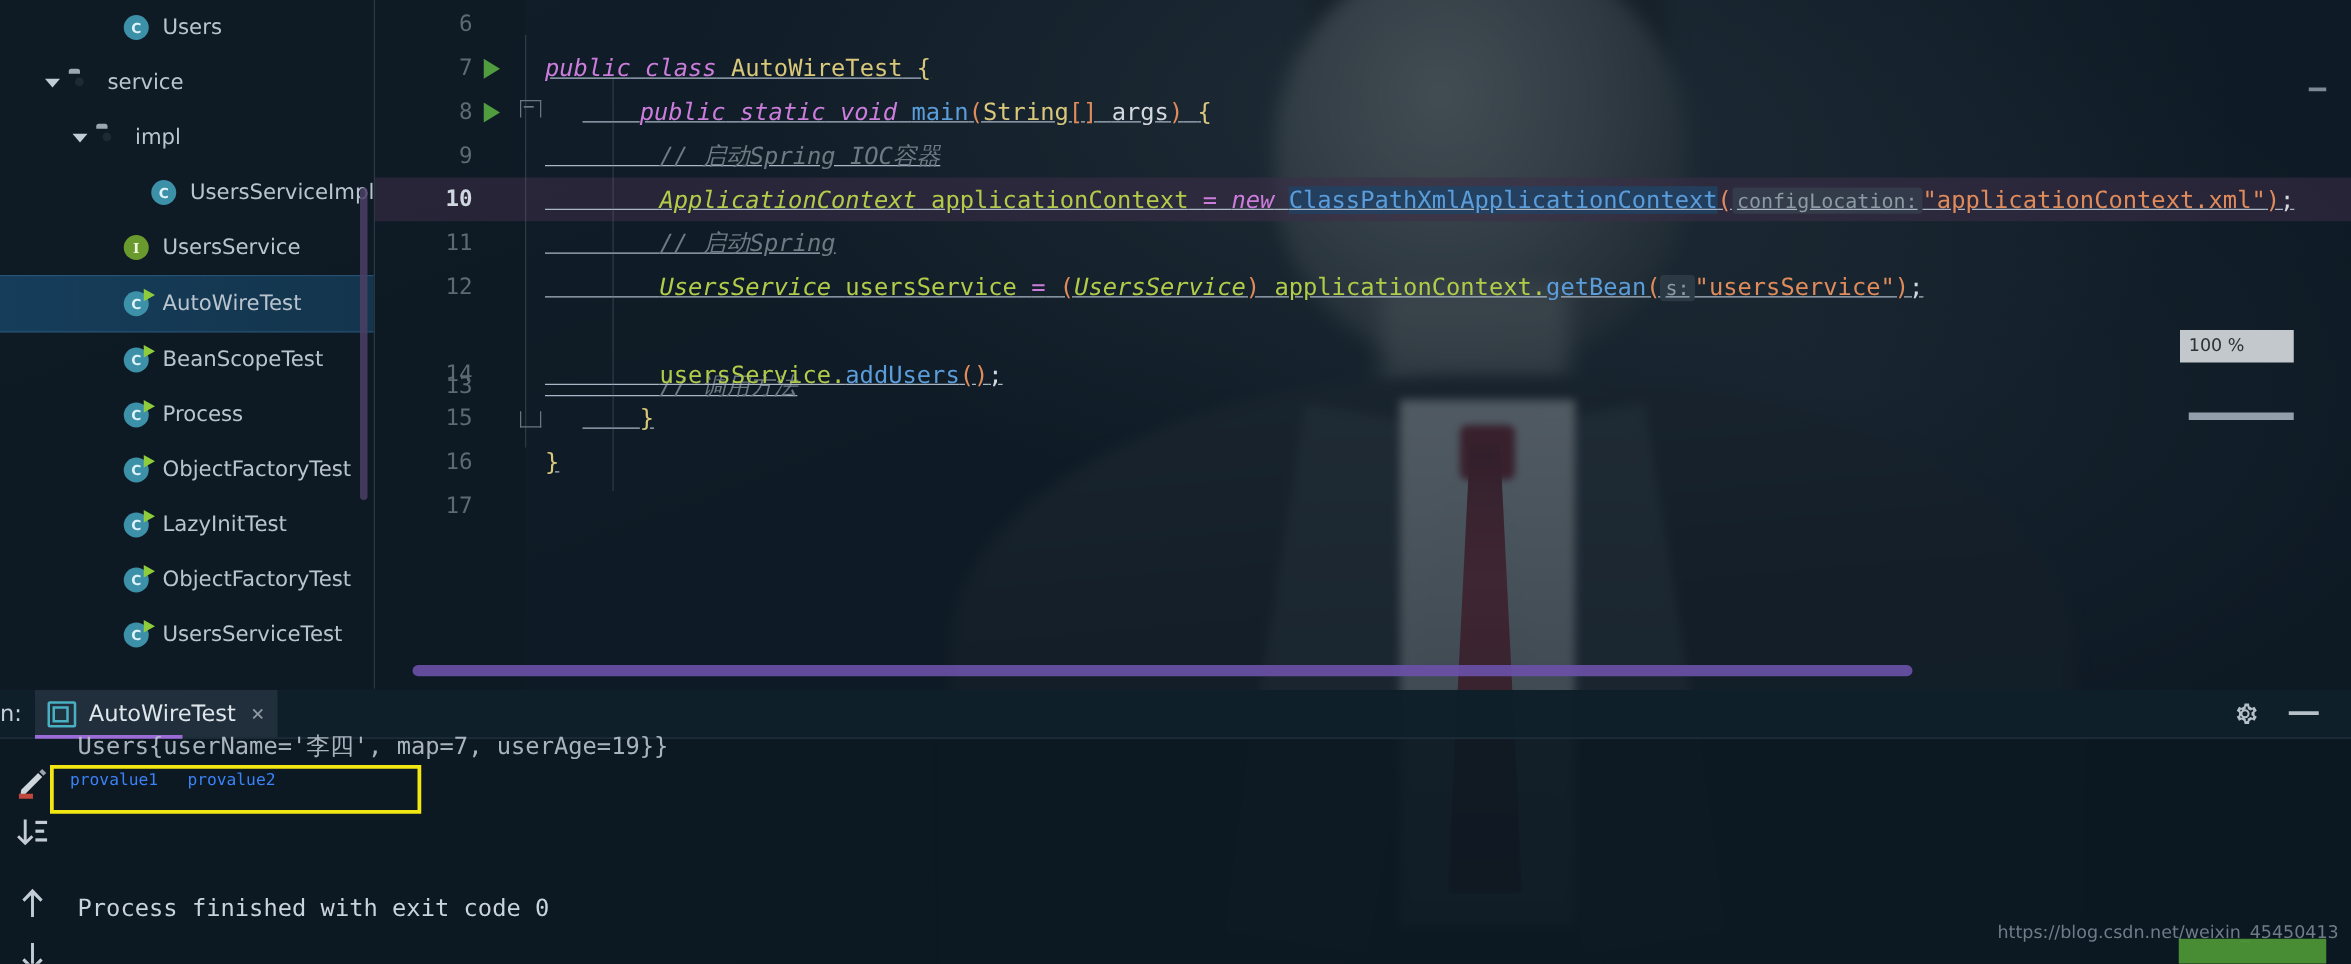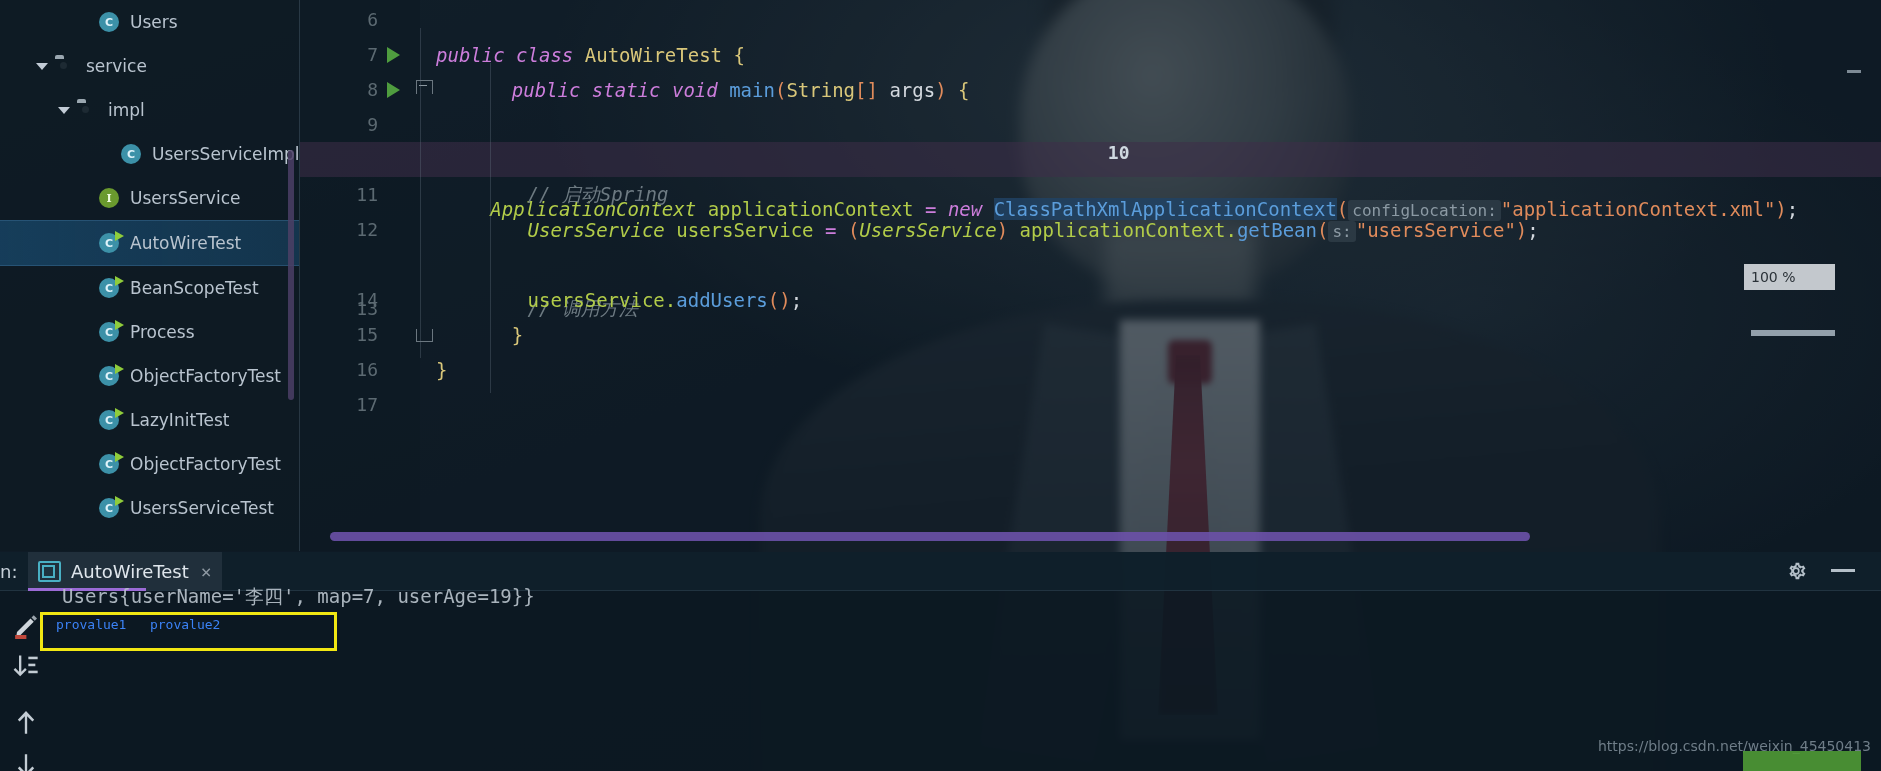--- a/index.html
+++ b/index.html
@@ -103,22 +103,22 @@
   .foldbox{position:absolute;left:12px;top:8px;width:15px;height:19px;
     border:1px solid #6b7780;border-radius:2px;}
   .foldbox::after{content:"";position:absolute;left:3px;top:8px;width:8px;height:1px;background:#8c98a1;}
   .foldbox.tri{border:none;}
   .foldbox.tri::before{content:"";position:absolute;left:0;top:0;width:15px;height:13px;
     border:1px solid #6b7780;border-bottom:none;}
   .foldbox.tri::after{content:"";position:absolute;left:3px;top:5px;width:8px;height:1px;background:#8c98a1;}
   .endfold{position:absolute;left:12px;top:9px;width:15px;height:16px;}
   .endfold::before{content:"";position:absolute;left:0;bottom:0;width:15px;height:12px;
     border:1px solid #6b7780;border-top:none;}
-  .code-text{flex:1;padding-left:16px;position:relative;}
-  .line-cur{background:rgba(62,46,72,0.55);flex-direction:column;}
+  .code-text{flex:1;padding-left:16px;position:relative;text-decoration:underline;}
+  .line-cur{background:rgba(62,46,72,0.55);}
   .guide{position:absolute;width:1px;top:0;bottom:0;background:rgba(100,116,130,.35);}
   
   .kw{color:#cc7ddb;font-style:italic;}
   .kw2{color:#cc7ddb;}
   .cls{color:#d9c77a;}
   .type-it{color:#b2cc49;font-style:italic;}
   .ident{color:#b2cc49;}
   .method{color:#5b9ddb;}
   .str{color:#e08b5b;}
   .cmt{color:#6d7a82;font-style:italic;}
@@ -276,21 +276,21 @@
     <div id="tree-scrollbar"></div>
   </div>
   <div id="side-divider"></div>
 
   <div id="editor">
     <div id="gutter"></div>
     <div id="lines-container">
         <div class="code-line" style="top: 2px;"><span class="ln">6</span><span class="gmark"></span><span class="code-text"></span></div>
         <div class="code-line" style="top: 37px;"><span class="ln">7</span><span class="gmark"><span class="runarrow"></span></span><span class="code-text"><span class="kw">public</span> <span class="kw">class</span> <span class="cls">AutoWireTest</span> <span class="brace">{</span></span></div>
         <div class="code-line" style="top: 72px;"><span class="ln">8</span><span class="gmark" style="width: 72px;"><span class="runarrow"></span><span class="foldbox tri" style="left: 38px;"></span></span><span class="code-text">    <span class="kw">public</span> <span class="kw">static</span> <span class="kw">void</span> <span class="method">main</span><span class="paren">(</span><span class="cls">String</span><span class="paren">[]</span> <span class="punct">args</span><span class="paren">)</span> <span class="brace">{</span></span></div>
-        <div class="code-line" style="top: 107px;"><span class="ln">9</span><span class="gmark"></span></div>
+        <div class="code-line" style="top: 107px;"><span class="ln">9</span><span class="gmark"></span><span class="code-text">        <span class="cmt">// 启动Spring IOC容器</span></span></div>
         <div class="code-line line-cur" style="top: 142px;"><span class="ln cur">10</span><span class="gmark"></span><span class="code-text">        <span class="type-it">ApplicationContext</span> <span class="ident">applicationContext</span> <span class="kw2">=</span> <span class="kw">new</span> <span class="selblue"><span class="method">ClassPathXmlApplicationContext</span></span><span class="paren">(</span><span class="hint">configLocation:</span><span class="str">"applicationContext.xml"</span><span class="paren">)</span><span class="punct">;</span></span></div>
         <div class="code-line" style="top: 177px;"><span class="ln">11</span><span class="gmark"></span><span class="code-text">        <span class="cmt">// 启动Spring</span></span></div>
         <div class="code-line" style="top: 212px;"><span class="ln">12</span><span class="gmark"></span><span class="code-text">        <span class="type-it">UsersService</span> <span class="ident">usersService</span> <span class="kw2">=</span> <span class="paren">(</span><span class="type-it">UsersService</span><span class="paren">)</span> <span class="ident">applicationContext</span><span class="ident">.</span><span class="method">getBean</span><span class="paren">(</span><span class="hint">s:</span><span class="str">"usersService"</span><span class="paren">)</span><span class="punct">;</span></span></div>
         <div class="code-line" style="top: 247px; margin-top: 44px;"><span class="ln">13</span><span class="gmark"></span><span class="code-text">        <span class="cmt">// 调用方法</span></span></div>
         <div class="code-line" style="top: 282px;"><span class="ln">14</span><span class="gmark"></span><span class="code-text">        <span class="ident">usersService</span><span class="ident">.</span><span class="method">addUsers</span><span class="paren">()</span><span class="punct">;</span></span></div>
         <div class="code-line" style="top: 317px;"><span class="ln">15</span><span class="gmark" style="width: 72px;"><span class="endfold" style="left:38px"></span></span><span class="code-text">    <span class="brace">}</span></span></div>
         <div class="code-line" style="top: 352px;"><span class="ln">16</span><span class="gmark"></span><span class="code-text"><span class="brace">}</span></span></div>
         <div class="code-line" style="top: 387px;"><span class="ln">17</span><span class="gmark"></span><span class="code-text"></span></div>
       </div>
 
@@ -336,18 +336,19 @@
           <path fill="#c3ccd4" d="M12 2.5 19 10l-1.5 1.5L13 7v15h-2V7l-4.5 4.5L5 10z"></path>
         </svg>
         <svg class="cbtn" style="top:162px;" viewBox="0 0 24 24">
           <path fill="#c3ccd4" d="M12 21.5 5 14l1.5-1.5L11 17V2h2v15l4.5-4.5L19 14z"></path>
         </svg>
       </div>
 
       <div id="out-clipped">Users{userName='李四', map=7, userAge=19}}</div>
       <div id="out-hl"></div>
       <div id="out-hl-text">provalue1   provalue2</div>
+      <div id="out-exit">Process finished with exit code 0</div>
       <div id="watermark">https://blog.csdn.net/weixin_45450413</div>
       <div id="greenchip"></div>
     </div>
   </div>
 
 </div>
 
 </body></html>

